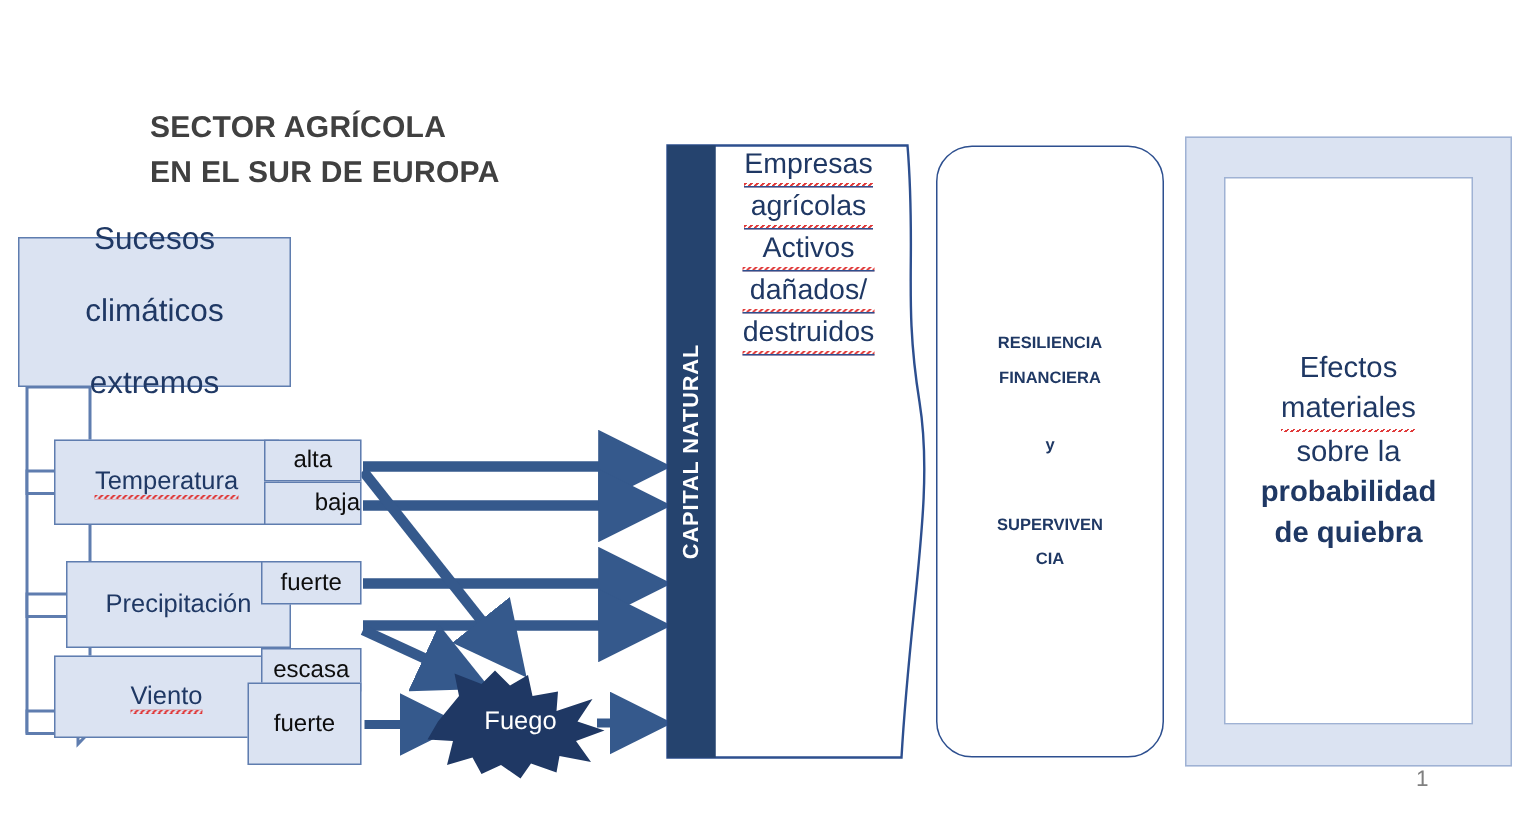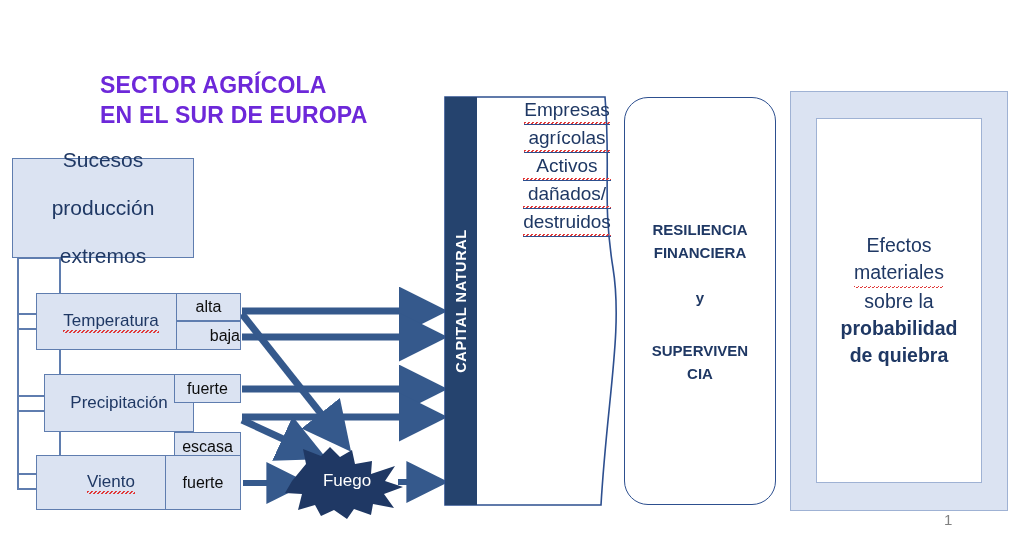--- a/index.html
+++ b/index.html
@@ -1,41 +1,41 @@
 <!DOCTYPE html>
 <html><head>
 <meta charset="utf-8">
 <style>
   html,body{margin:0;padding:0;background:#ffffff;}
   body{width:1024px;height:545px;overflow:hidden;font-family:"Liberation Sans",sans-serif;}
   #stage{position:relative;width:1024px;height:545px;background:#fff;}
 
   .title{
     position:absolute;left:100px;top:70px;width:400px;
-    color:#6d28d9;font-size:23px;font-weight:600;line-height:30px;
+    color:#404040;font-size:20px;font-weight:600;line-height:30px;
     letter-spacing:.2px;
   }
   .title div{white-space:nowrap;}
 
   
   .lbox{
     position:absolute;background:#dbe3f2;border:1.5px solid #5f7daf;
     box-sizing:border-box;display:flex;align-items:center;justify-content:center;
     color:#1f3864;text-align:center;gap:20px;
   }
   .sucesos{
     left:12px;top:158px;width:182px;height:100px;
     flex-direction:column;font-size:21px;line-height:28px;
   }
   .sucesos span{display:block;}
 
   .drv{font-size:17px;}
   .drv-t{left:36px;top:293px;width:150px;height:57px;}
   .drv-p{left:44px;top:374px;width:150px;height:58px;justify-content:center;}
-  .drv-v{left:36px;top:455px;width:150px;height:55px;align-items:center;}
+  .drv-v{left:36px;top:437px;width:150px;height:55px;align-items:center;}
 
   .sub{font-size:16px;}
   .sub-alta  {left:176px;top:293px;width:65px;height:28px;}
   .sub-baja  {left:176px;top:321px;width:65px;height:29px;justify-content:flex-end;}
   .sub-fuerte{left:174px;top:374px;width:67px;height:29px;}
   .sub-escasa{left:174px;top:403px;width:67px;height:29px;margin-top:29px;}
   .sub-wfuerte{left:165px;top:455px;width:76px;height:55px;}
   .sub-alta,.sub-baja,.sub-fuerte,.sub-escasa,.sub-wfuerte{color:#0d0d0d;}
 
   .squig{
@@ -55,35 +55,35 @@
     position:absolute;left:50%;top:50%;
     transform:translate(-50%,-50%) rotate(-90deg);
     white-space:nowrap;color:#fff;font-size:14.5px;font-weight:700;letter-spacing:.6px;
   }
   .cn-body{
     position:absolute;left:32px;top:0;right:0;bottom:0;
   }
   .cn-text{
     position:absolute;left:0;top:0;width:124px;height:100%;
     display:flex;flex-direction:column;align-items:center;
-    color:#1f3864;font-size:19px;line-height:25px;text-align:center;padding-left:28px;
+    color:#1f3864;font-size:19px;line-height:25px;text-align:center;
   }
   .cn-text .blk{margin:0;}
   .cn-text .blk span{display:block;}
   .g1{margin-top:46px;}
   .g2{margin-top:27px;}
   .g3{margin-top:56px;}
 
   
   .res{
     position:absolute;left:624px;top:97px;width:152px;height:408px;
     border:1.4px solid #2d4f8f;border-radius:24px;background:#fff;
     box-sizing:border-box;display:flex;flex-direction:column;
     align-items:center;justify-content:center;
-    color:#1f3864;font-size:15px;font-weight:700;line-height:23px;text-align:center;
+    color:#1f3864;font-size:11px;font-weight:700;line-height:23px;text-align:center;
   }
   .res .y{font-weight:700;margin:22px 0;}
   .res .b2{margin-top:8px;}
   .res span{display:block;}
 
   
   .eff-outer{
     position:absolute;left:790px;top:91px;width:218px;height:420px;
     background:#dbe3f2;border:1px solid #9fb2d4;box-sizing:border-box;
   }
@@ -169,21 +169,21 @@
     <path d="M445,97 L605,97 C611,170 602,200 613,268 C623,330 607,400 601,505 L445,505 Z" fill="#ffffff" stroke="#2d4f8f" stroke-width="1.6"></path>
     <rect x="445" y="97" width="32" height="408" fill="#25436e"></rect>
 
     <polygon points="292,481 306,464 303,449 321,456 330,447 340,457 352,450 355,464 372,461 371,474
               395,466 385,481 403,487 384,494 394,508 373,504 371,515 354,509 347,519 334,510
               321,516 315,505 298,510 302,494 285,493" fill="#1f3864"></polygon>
   </svg>
 
   <div class="lbox sucesos">
     <span>Sucesos</span>
-    <span>producción</span>
+    <span>climáticos</span>
     <span>extremos</span>
   </div>
 
   <div class="lbox drv drv-t">
     <span class="squig">Temperatura</span>
   </div>
   <div class="lbox drv drv-p">
     <span>Precipitación</span>
   </div>
   <div class="lbox drv drv-v">

